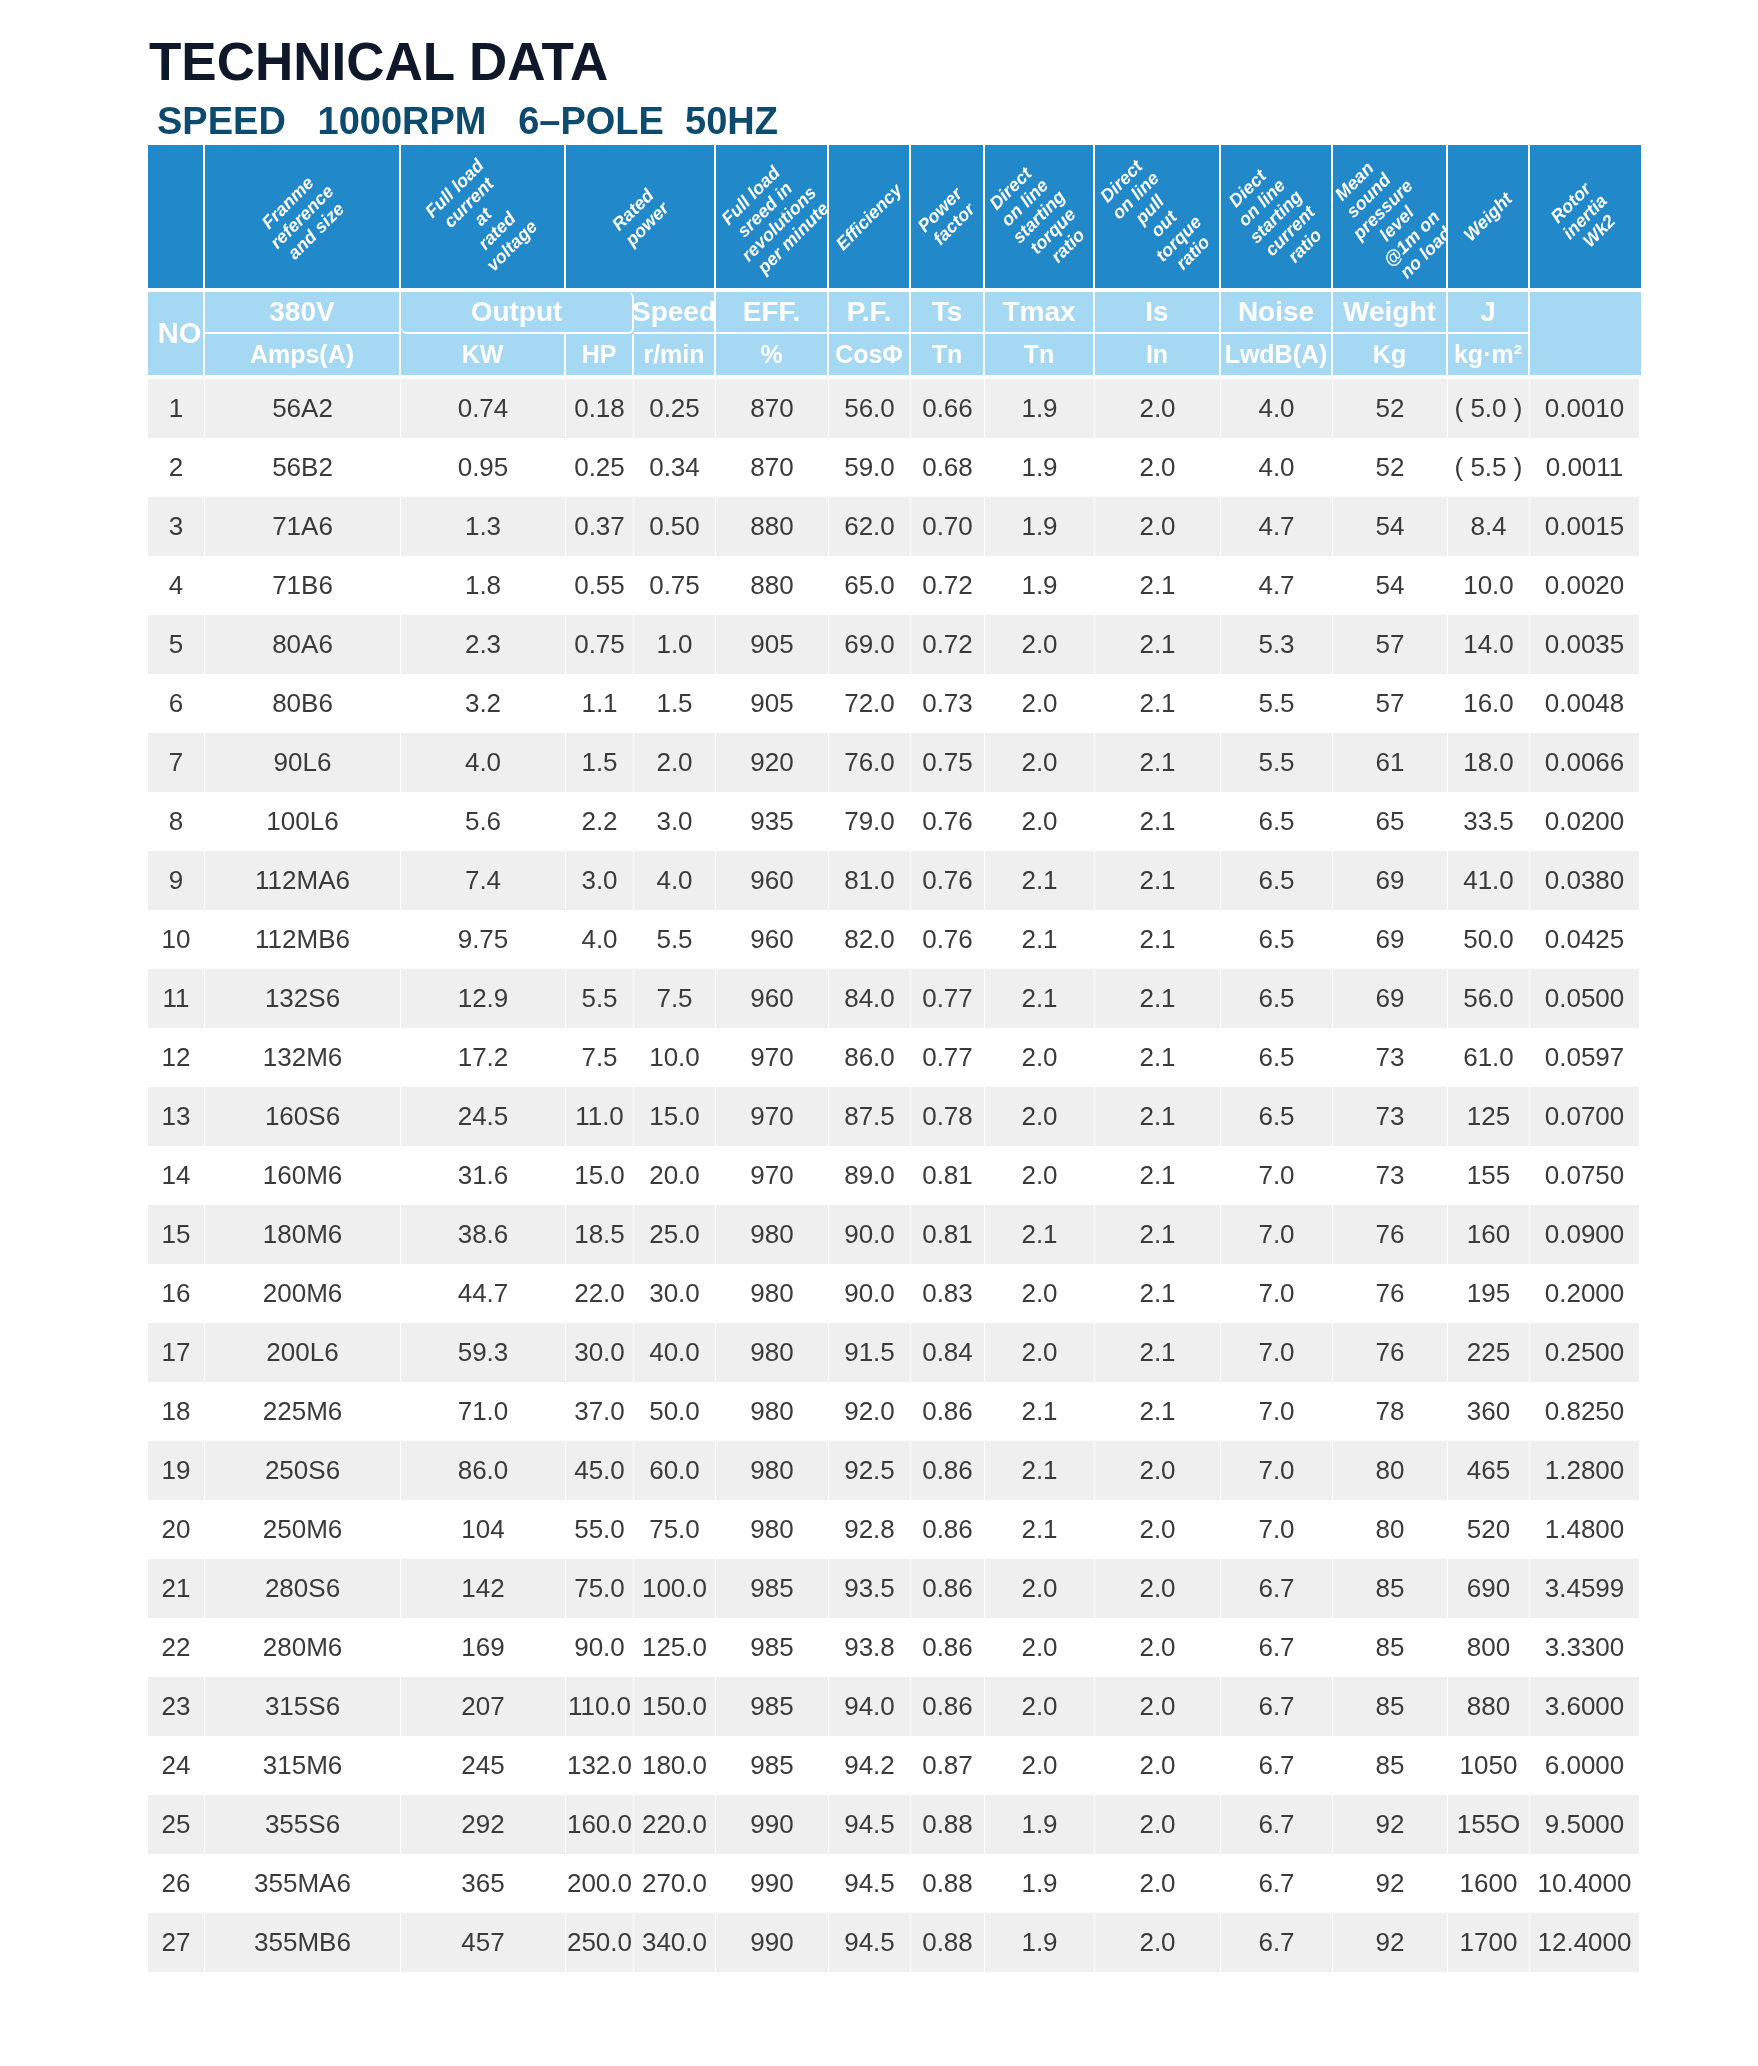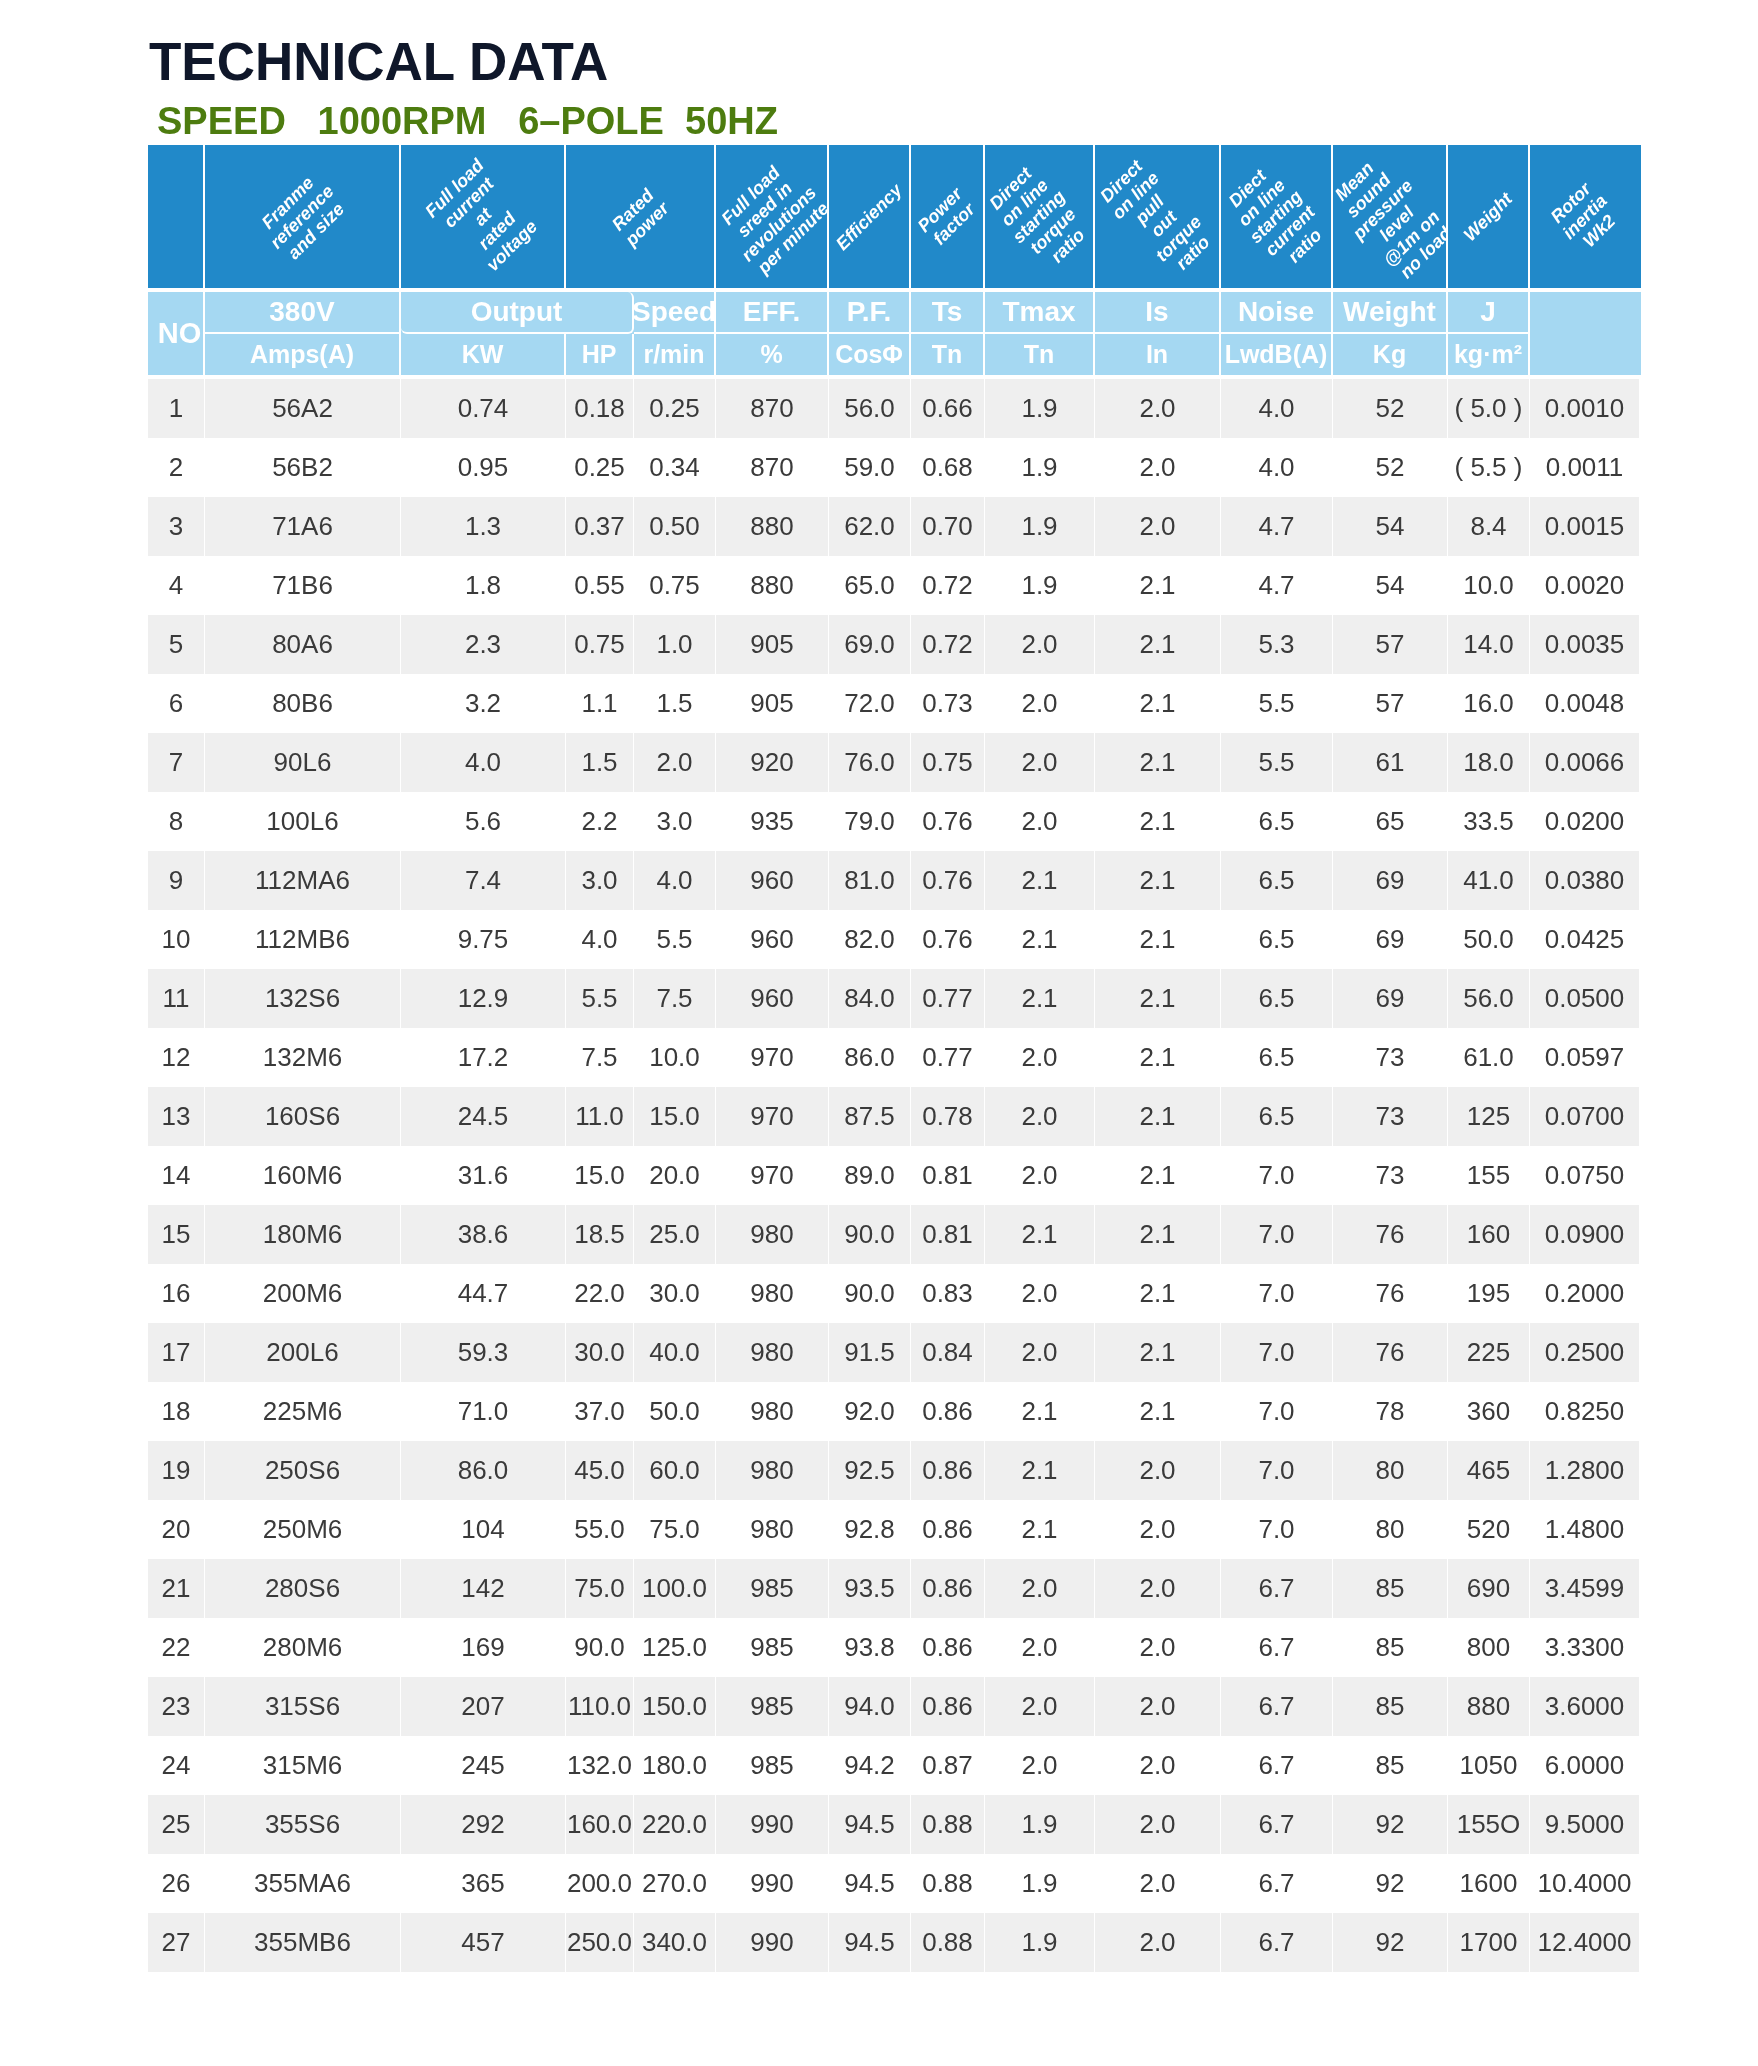--- a/index.html
+++ b/index.html
@@ -6,21 +6,21 @@
   body{
     width:1758px;height:2066px;position:relative;background:#ffffff;
     font-family:"Liberation Sans",sans-serif;overflow:hidden;
   }
   .title{
     position:absolute;left:149px;top:35px;
     font-size:53px;font-weight:bold;color:#0f172a;letter-spacing:0px;line-height:1;
   }
   .subtitle{
     position:absolute;left:157px;top:102px;
-    font-size:38px;font-weight:bold;color:#4d7c0f;white-space:pre;line-height:1;
+    font-size:38px;font-weight:bold;color:#0c4a6e;white-space:pre;line-height:1;
   }
   .dtable{
     position:absolute;left:148px;top:145px;width:1493px;
   }
   
   .diag-band{
     display:grid;
     grid-template-columns:57px 196px 165px 150px 113px 82px 74px 110px 126px 112px 115px 82px 110px;
     height:143px;background:#2189c9;border-bottom:2.1px solid #ffffff;
   }

